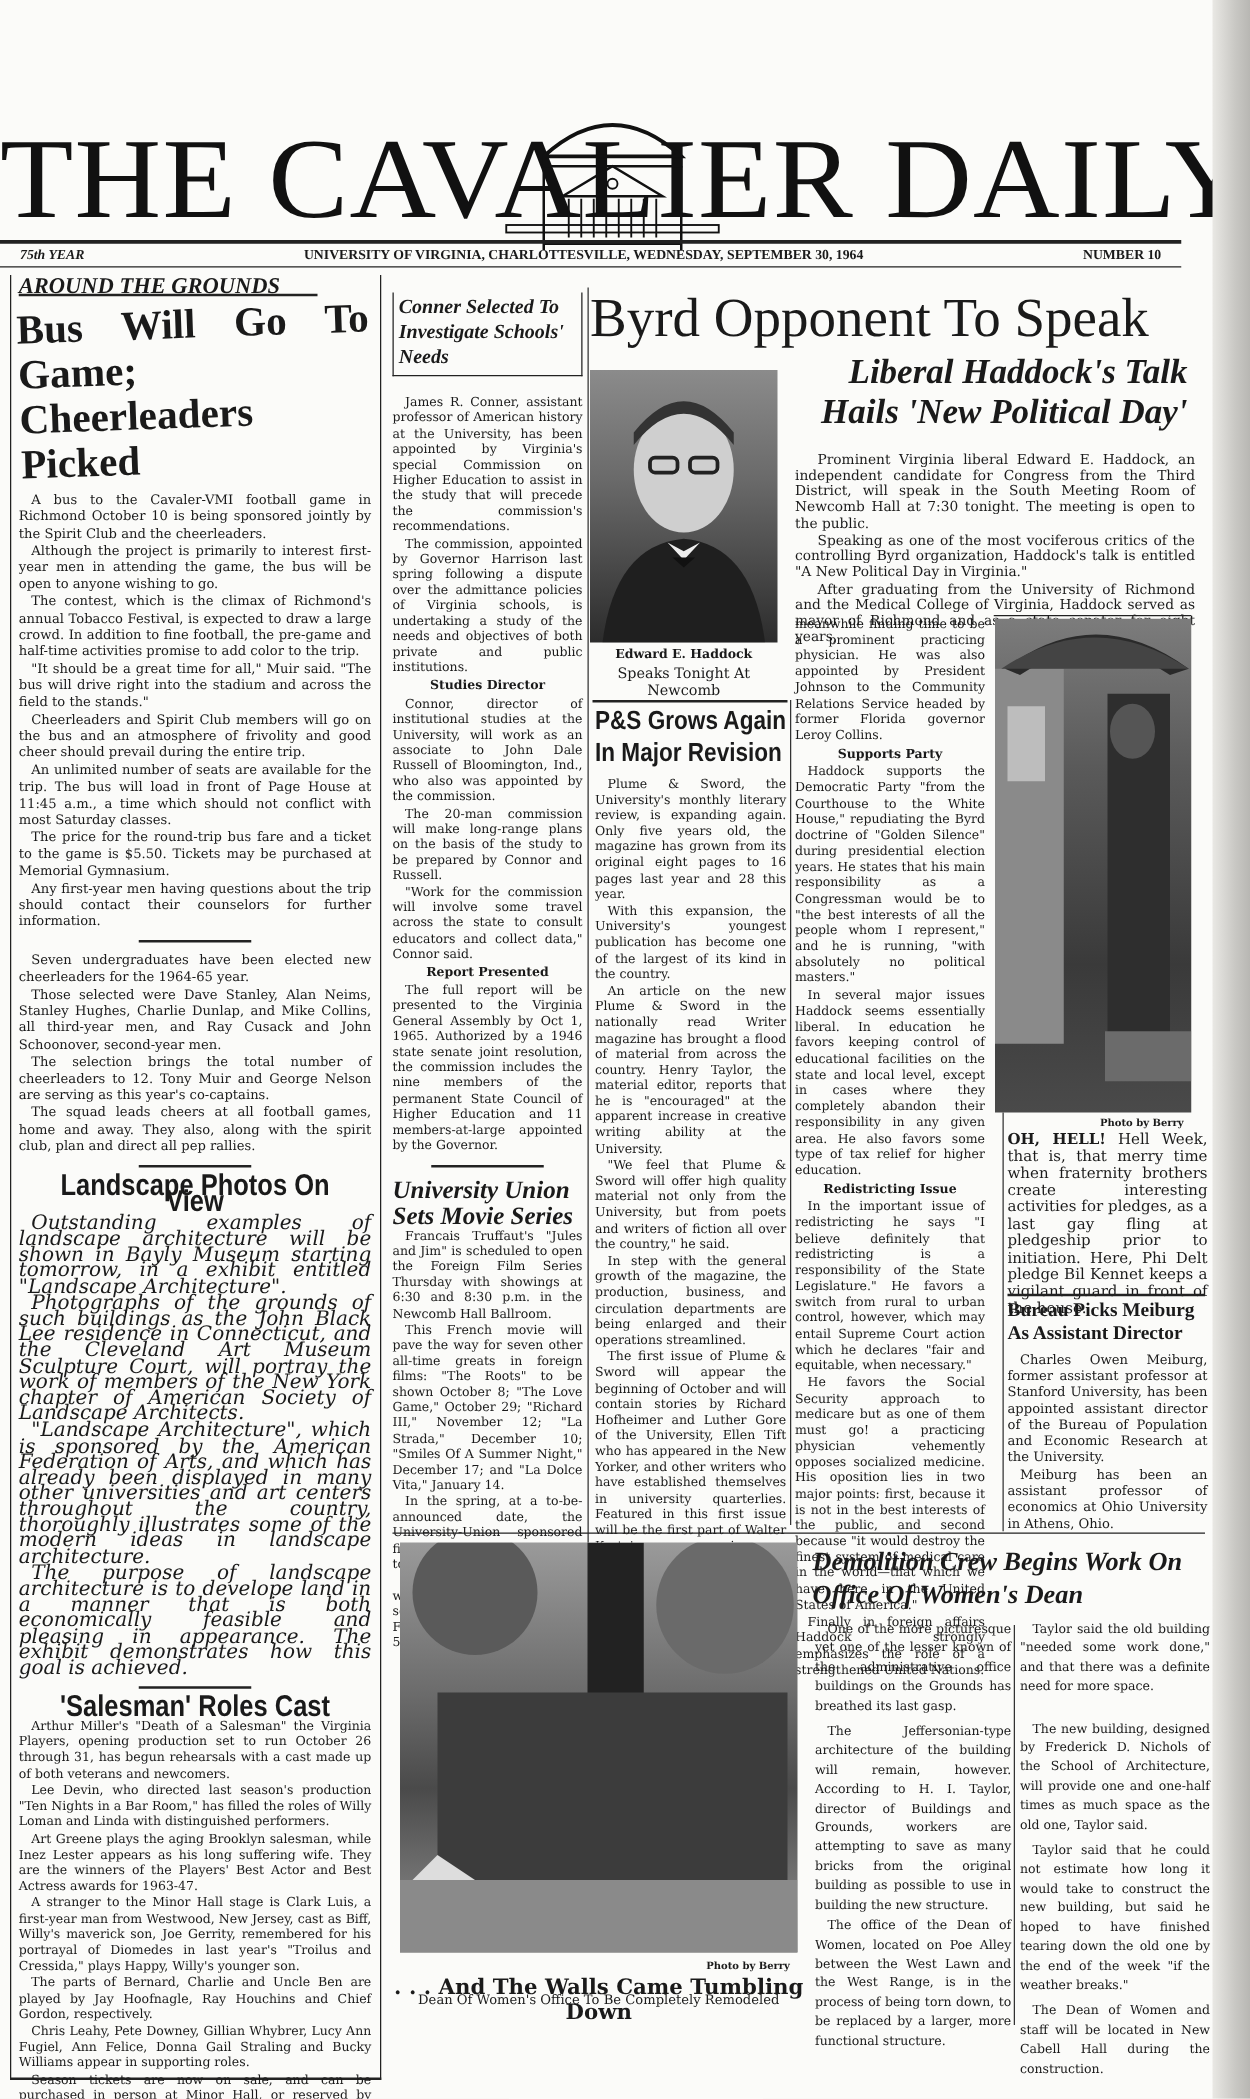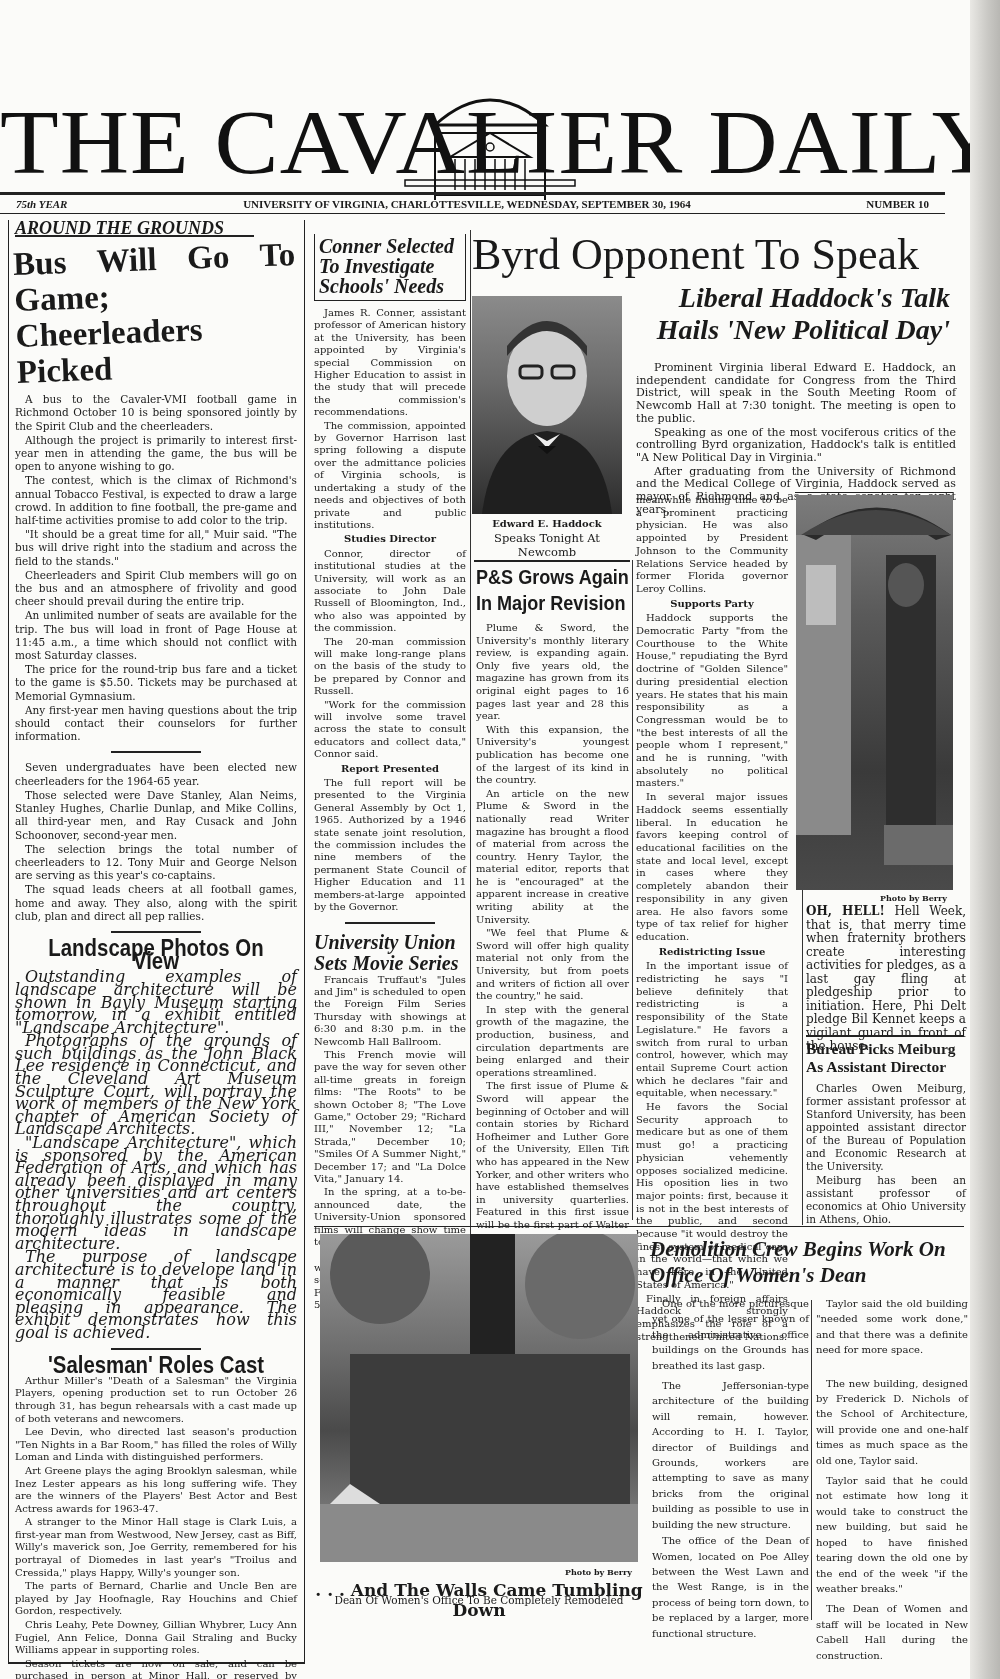--- a/index.html
+++ b/index.html
@@ -136,21 +136,21 @@
       <div class="hl-cond">Foreign-Student Advisor Named</div>
       <div style="font-size:10px; line-height:12.6px;">
         <p>Mrs. Lucy Hale, assistant foreign-student advisor at the University since 1960, has been named foreign-student advisor in place of Edwin W. Pullen, associate professor of anatomy.</p>
         <p>Pullen has resigned in order to devote his time fully to medical matters.</p>
 
       </div>
     </div>
   </div>
 
   <div class="col" style="left:314px; top:234px; width:152px; font-size:10px; line-height:12.4px;">
-    <div class="hl-ital" style="font-size:20px; line-height:20px; text-align:left; border:1px solid #222; border-top:none; padding:2px 4px 4px; margin-bottom:6px;">Conner Selected To Investigate Schools' Needs</div>
+    <div class="hl-ital" style="font-size:16px; line-height:20px; text-align:left; border:1px solid #222; border-top:none; padding:2px 4px 4px; margin-bottom:16px;">Conner Selected To Investigate Schools' Needs</div>
     <p>James R. Conner, assistant professor of American history at the University, has been appointed by Virginia's special Commission on Higher Education to assist in the study that will precede the commission's recommendations.</p>
     <p>The commission, appointed by Governor Harrison last spring following a dispute over the admittance policies of Virginia schools, is undertaking a study of the needs and objectives of both private and public institutions.</p>
     <div class="subhead">Studies Director</div>
     <p>Connor, director of institutional studies at the University, will work as an associate to John Dale Russell of Bloomington, Ind., who also was appointed by the commission.</p>
     <p>The 20-man commission will make long-range plans on the basis of the study to be prepared by Connor and Russell.</p>
     <p>"Work for the commission will involve some travel across the state to consult educators and collect data," Connor said.</p>
     <div class="subhead">Report Presented</div>
     <p>The full report will be presented to the Virginia General Assembly by Oct 1, 1965. Authorized by a 1946 state senate joint resolution, the commission includes the nine members of the permanent State Council of Higher Education and 11 members-at-large appointed by the Governor.</p>
     <div class="rule" style="width:90px;"></div>
     <div class="hl-ital" style="font-size:20px; line-height:21px; text-align:left; margin-bottom:0;">University Union Sets Movie Series</div>

